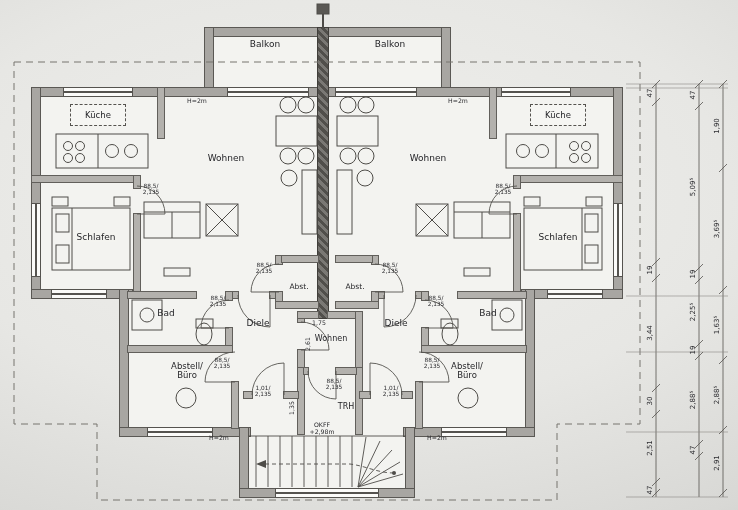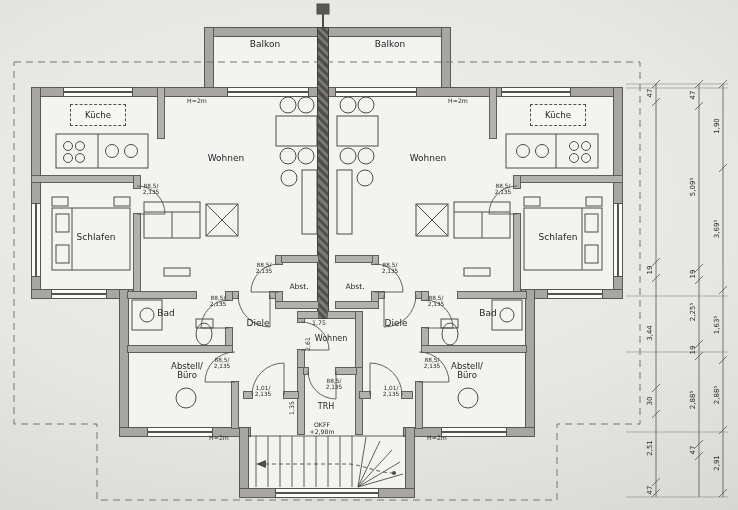--- a/index.html
+++ b/index.html
@@ -322,21 +322,21 @@
     <div class="lbl" style="left:428px;top:158px;">Wohnen</div>
     <div class="lbl" style="left:96px;top:237px;background:rgba(243,243,240,.85);padding:0 2px;">Schlafen</div>
     <div class="lbl" style="left:558px;top:237px;background:rgba(243,243,240,.85);padding:0 2px;">Schlafen</div>
     <div class="lbl" style="left:166px;top:313px;">Bad</div>
     <div class="lbl" style="left:488px;top:313px;">Bad</div>
     <div class="lbl" style="left:258px;top:323px;">Diele</div>
     <div class="lbl" style="left:396px;top:323px;">Diele</div>
     <div class="lbl sm" style="left:299px;top:286px;">Abst.</div>
     <div class="lbl sm" style="left:355px;top:286px;">Abst.</div>
     <div class="lbl" style="left:331px;top:338px;font-size:8px;">Wohnen</div>
-    <div class="lbl" style="left:326px;top:406px;font-size:8px;">TRH</div>
+    <div class="lbl" style="left:346px;top:406px;font-size:8px;">TRH</div>
     <div class="lbl2" style="left:187px;top:371px;">
       <div>Abstell/</div>
       <div>Büro</div>
     </div>
     <div class="lbl2" style="left:467px;top:371px;">
       <div>Abstell/</div>
       <div>Büro</div>
     </div>
     <div class="lbl2" style="left:322px;top:429px;font-size:6.2px;">
       <div>OKFF</div>

